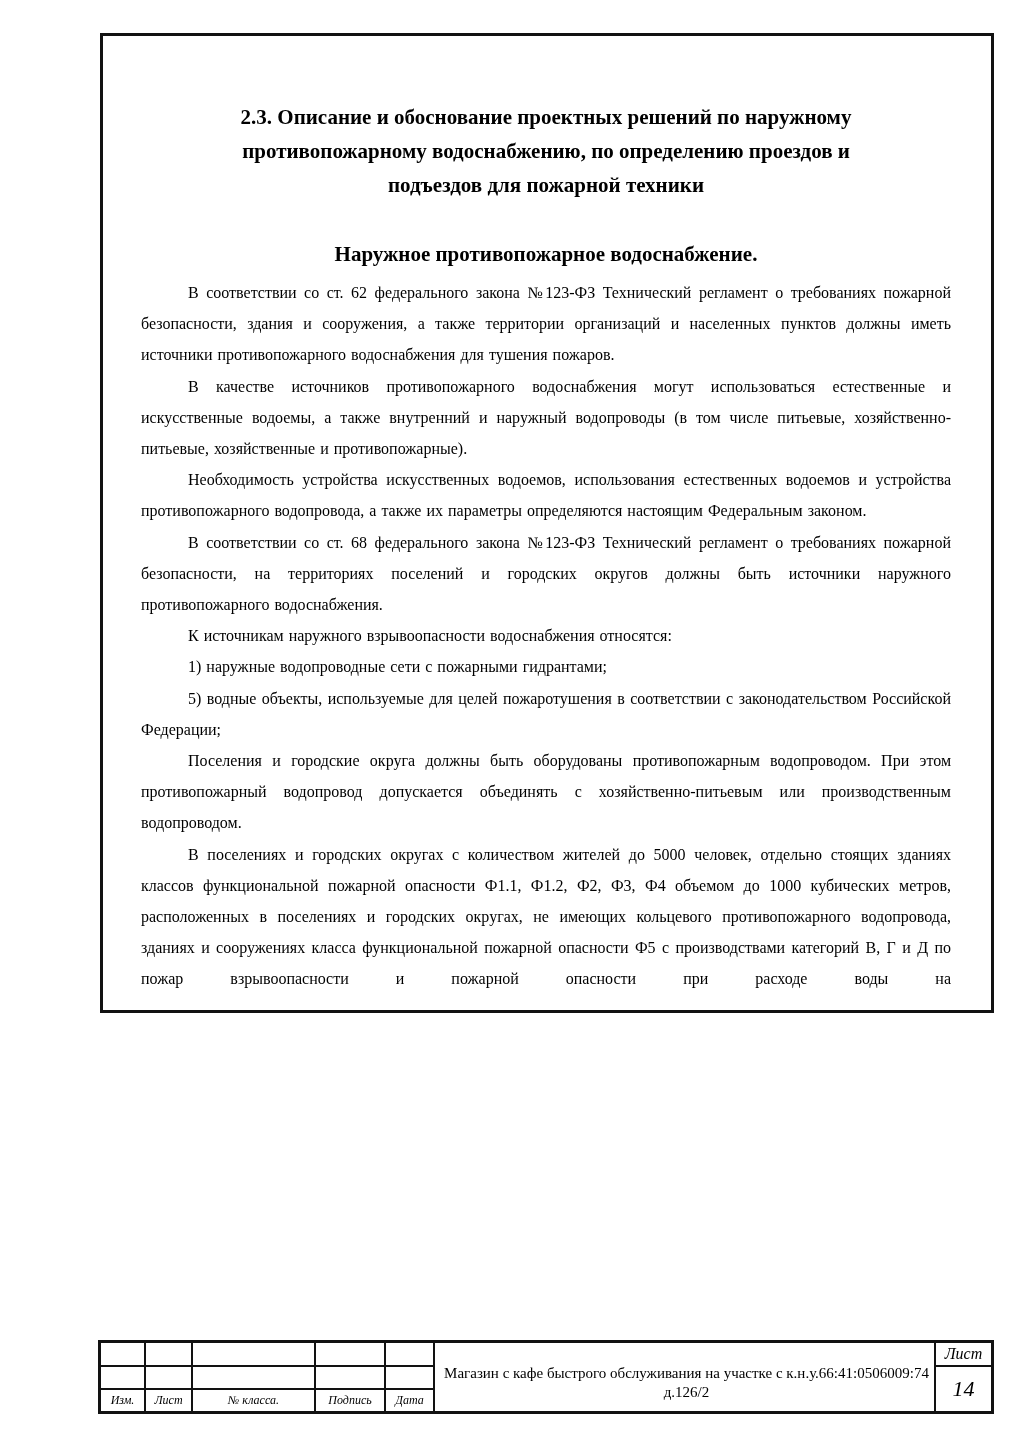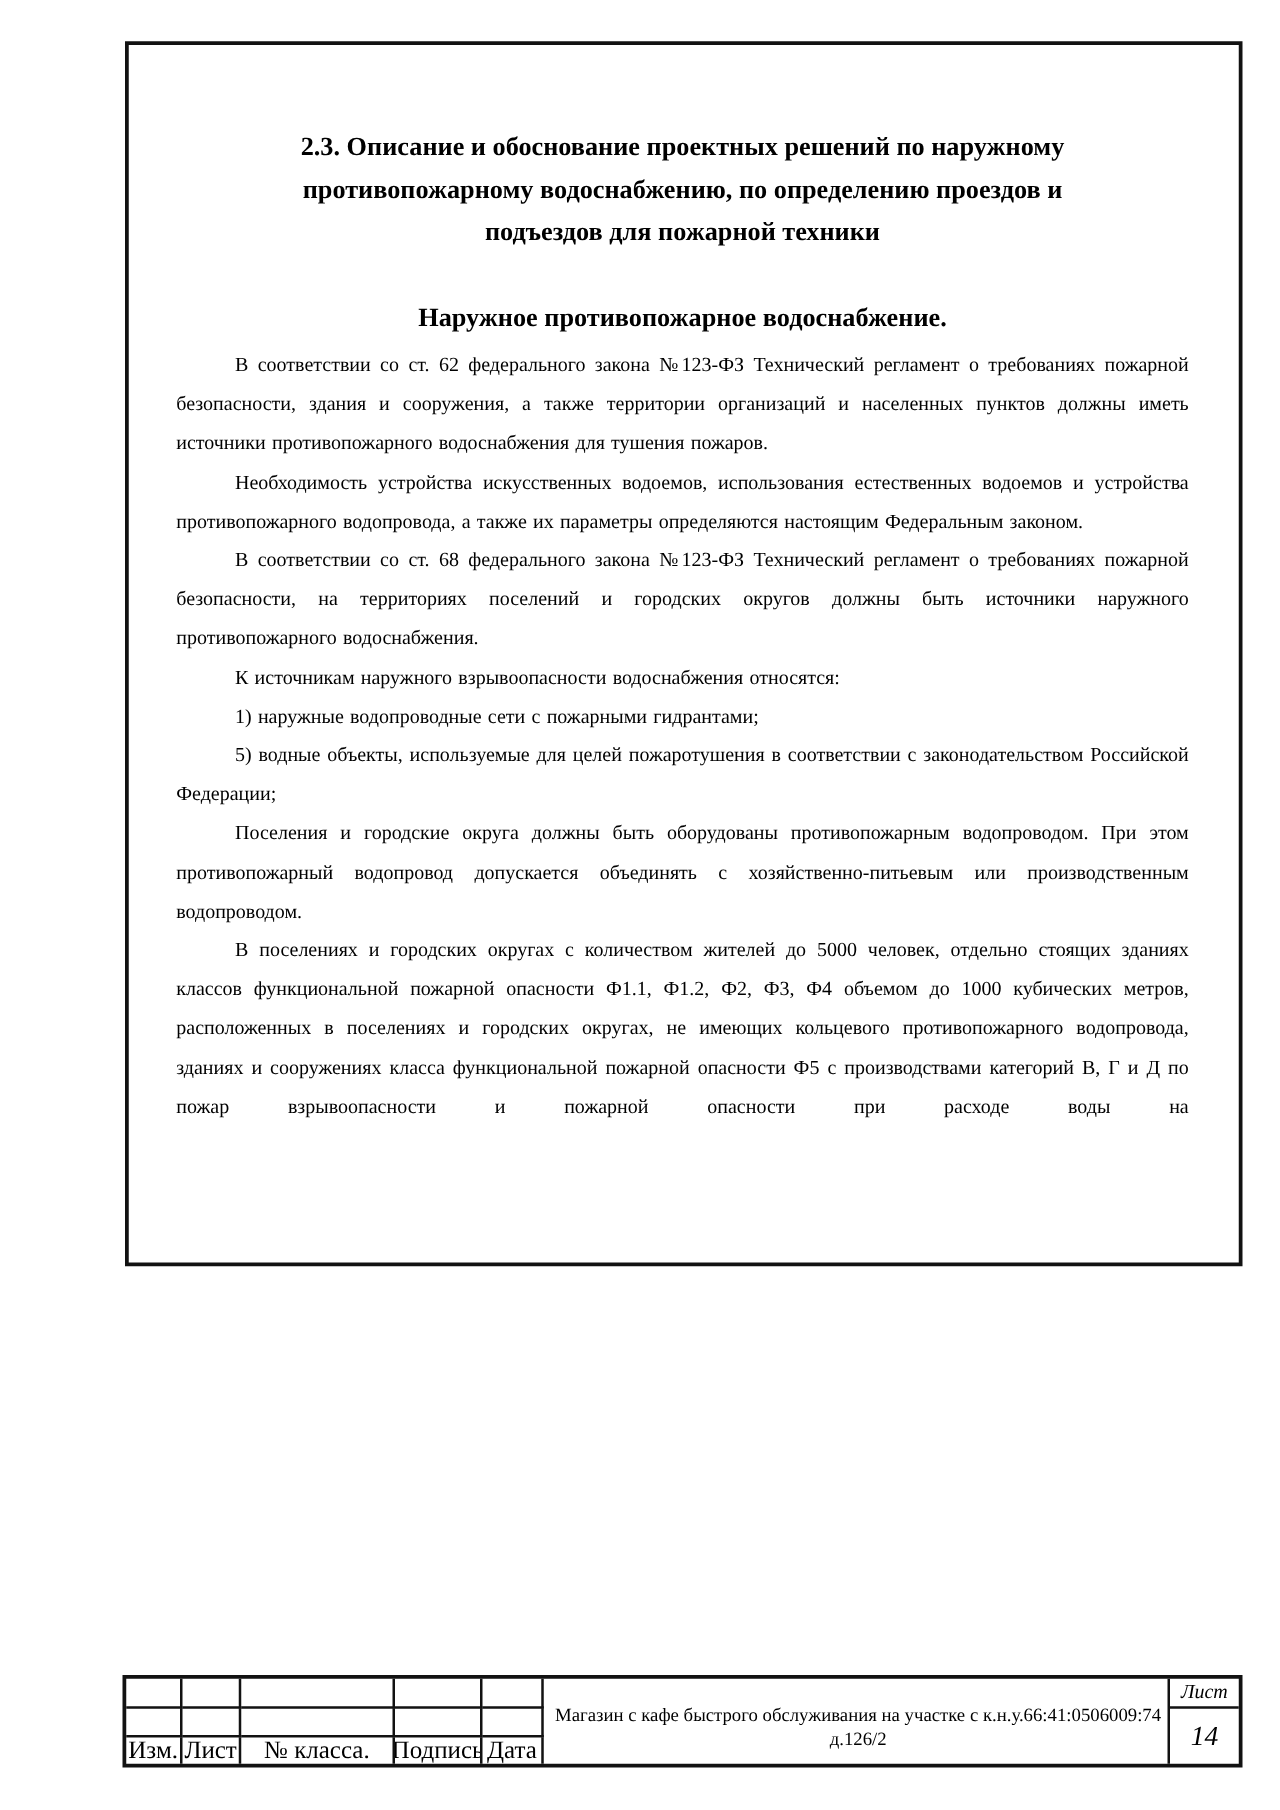--- a/index.html
+++ b/index.html
@@ -79,21 +79,22 @@
   .scell {
     border-right: 2px solid #121212;
     border-bottom: 2px solid #121212;
     display: flex;
     align-items: center;
     justify-content: center;
     overflow: hidden;
   }
   .scell.no-b { border-bottom: none; }
   .scell.label {
-    font-size: 20px;
+    font-style: italic;
+    font-size: 12px;
     white-space: nowrap;
   }
   .name-cell {
     grid-column: 6 / 7;
     grid-row: 1 / 4;
     border-right: 2px solid #121212;
     display: flex;
     justify-content: center;
     padding: 21px 4px 0 8px;
     font-size: 15px;
@@ -131,20 +132,21 @@
     <div class="section-title">
       <div>2.3. Описание и обоснование проектных решений по наружному</div>
       <div>противопожарному водоснабжению, по определению проездов и</div>
       <div>подъездов для пожарной техники</div>
     </div>
 
     <div class="subtitle">Наружное противопожарное водоснабжение.</div>
 
     <div class="body-text">
       <p>В соответствии со ст. 62 федерального закона №123-ФЗ Технический регламент о требованиях пожарной безопасности, здания и сооружения, а также территории организаций и населенных пунктов должны иметь источники противопожарного водоснабжения для тушения пожаров.</p>
+      <p>В качестве источников противопожарного водоснабжения могут использоваться естественные и искусственные водоемы, а также внутренний и наружный водопроводы (в том числе питьевые, хозяйственно-питьевые, хозяйственные и противопожарные).</p>
       <p>Необходимость устройства искусственных водоемов, использования естественных водоемов и устройства противопожарного водопровода, а также их параметры определяются настоящим Федеральным законом.</p>
       <p>В соответствии со ст. 68 федерального закона №123-ФЗ Технический регламент о требованиях пожарной безопасности, на территориях поселений и городских округов должны быть источники наружного противопожарного водоснабжения.</p>
       <p>К источникам наружного взрывоопасности водоснабжения относятся:</p>
       <p>1) наружные водопроводные сети с пожарными гидрантами;</p>
       <p>5) водные объекты, используемые для целей пожаротушения в соответствии с законодательством Российской Федерации;</p>
       <p>Поселения и городские округа должны быть оборудованы противопожарным водопроводом. При этом противопожарный водопровод допускается объединять с хозяйственно-питьевым или производственным водопроводом.</p>
       <p class="justify-all">В поселениях и городских округах с количеством жителей до 5000 человек, отдельно стоящих зданиях классов функциональной пожарной опасности Ф1.1, Ф1.2, Ф2, Ф3, Ф4 объемом до 1000 кубических метров, расположенных в поселениях и городских округах, не имеющих кольцевого противопожарного водопровода, зданиях и сооружениях класса функциональной пожарной опасности Ф5 с производствами категорий В, Г и Д по пожар взрывоопасности и пожарной опасности при расходе воды на</p>
     </div>
 
   </div>

